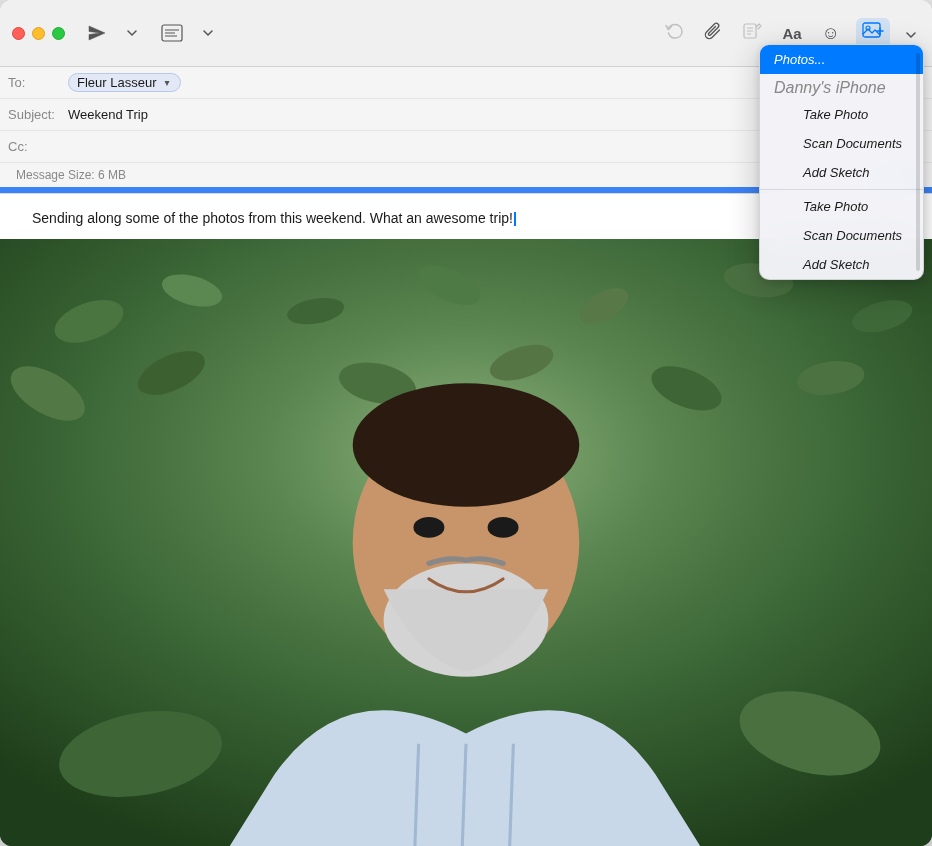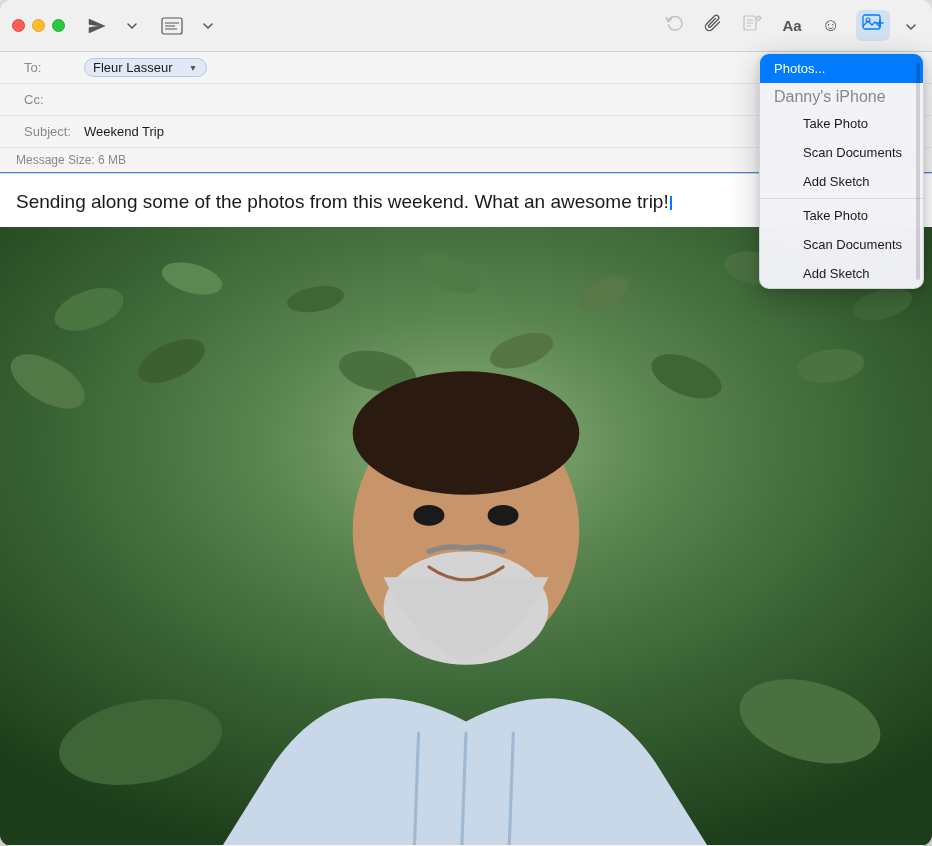--- a/index.html
+++ b/index.html
@@ -18,21 +18,21 @@
       height: 846px;
       background: #f5f5f5;
       border-radius: 12px;
       overflow: hidden;
       position: relative;
       box-shadow: 0 10px 40px rgba(0,0,0,0.3);
     }
 
     
     .titlebar {
-      height: 52px;
+      height: 67px;
       background: #f0f0f0;
       border-bottom: 1px solid #d0d0d0;
       display: flex;
       align-items: center;
       padding: 0 12px;
       gap: 8px;
       position: relative;
     }
 
     .traffic-lights {
@@ -84,21 +84,21 @@
 
     
     .mail-header {
       background: #f5f5f5;
       border-bottom: 1px solid #d8d8d8;
     }
 
     .header-row {
       display: flex;
       align-items: center;
-      padding: 6px 24px;
+      padding: 6px 8px;
       border-bottom: 1px solid #e5e5e5;
       min-height: 32px;
     }
 
     .header-label {
       color: #888;
       font-size: 13px;
       min-width: 60px;
       flex-shrink: 0;
     }
@@ -111,33 +111,33 @@
 
     .recipient-chip {
       display: inline-flex;
       align-items: center;
       background: #e2e8f5;
       border: 1px solid #b8c8e8;
       border-radius: 12px;
       padding: 1px 10px 1px 8px;
       font-size: 13px;
       color: #1a1a1a;
-      gap: 18px;
+      gap: 8px;
     }
 
     .recipient-chip .chevron {
       font-size: 10px;
       color: #555;
     }
 
     .size-row {
       display: flex;
       align-items: center;
       padding: 5px 16px;
-      border-bottom: 1px solid #3b82f6;
+      border-bottom: 6px solid #3b82f6;
       background: #f5f5f5;
     }
 
     .size-label {
       font-size: 12px;
       color: #888;
     }
 
     .image-size-right {
       margin-left: auto;
@@ -160,23 +160,24 @@
       cursor: pointer;
     }
 
     
     .mail-body {
       background: white;
       padding: 14px 16px 10px;
     }
 
     .body-text {
-      font-size: 19px;
+      font-size: 14px;
       color: #1a1a1a;
       line-height: 1.5;
+      margin-left: 16px;
     }
 
     .cursor-blink {
       display: inline-block;
       width: 2px;
       height: 14px;
       background: #007aff;
       vertical-align: middle;
       margin-left: 1px;
     }
@@ -193,30 +194,31 @@
       width: 100%;
       height: 100%;
       background: 
         radial-gradient(ellipse at 50% 40%, #7a9b6a 0%, #5a8050 20%, #3d6b3a 45%, #2d5428 65%, #1e3d1c 85%, #152d14 100%);
       position: relative;
     }
 
     
     .dropdown-menu {
       position: absolute;
-      top: 53px;
+      top: 44px;
       right: 8px;
       width: 165px;
       background: rgba(242,242,247,0.98);
       border-radius: 10px;
       box-shadow: 0 8px 32px rgba(0,0,0,0.22), 0 2px 8px rgba(0,0,0,0.12);
       overflow: hidden;
       backdrop-filter: blur(20px);
       z-index: 100;
       border: 0.5px solid rgba(0,0,0,0.12);
+      font-style: italic;
     }
 
     .menu-item {
       padding: 7px 14px;
       font-size: 13px;
       cursor: pointer;
       display: flex;
       align-items: center;
     }
 
@@ -339,26 +341,26 @@
 
   <div class="mail-header">
     <div class="header-row">
       <span class="header-label">To:</span>
       <div class="recipient-chip">
         <span>Fleur Lasseur</span>
         <span class="chevron">▾</span>
       </div>
     </div>
     <div class="header-row">
+      <span class="header-label">Subject:</span>
+      <span class="header-value">Weekend Trip</span>
+    </div>
+    <div class="header-row">
       <span class="header-label">Cc:</span>
       <span class="header-value"></span>
-    </div>
-    <div class="header-row">
-      <span class="header-label">Subject:</span>
-      <span class="header-value">Weekend Trip</span>
     </div>
     <div class="size-row">
       <span class="size-label">Message Size: 6 MB</span>
       <div class="image-size-right">
         <span class="image-size-label">Image Size:</span>
         <span class="image-size-badge">Act</span>
       </div>
     </div>
   </div>
 

